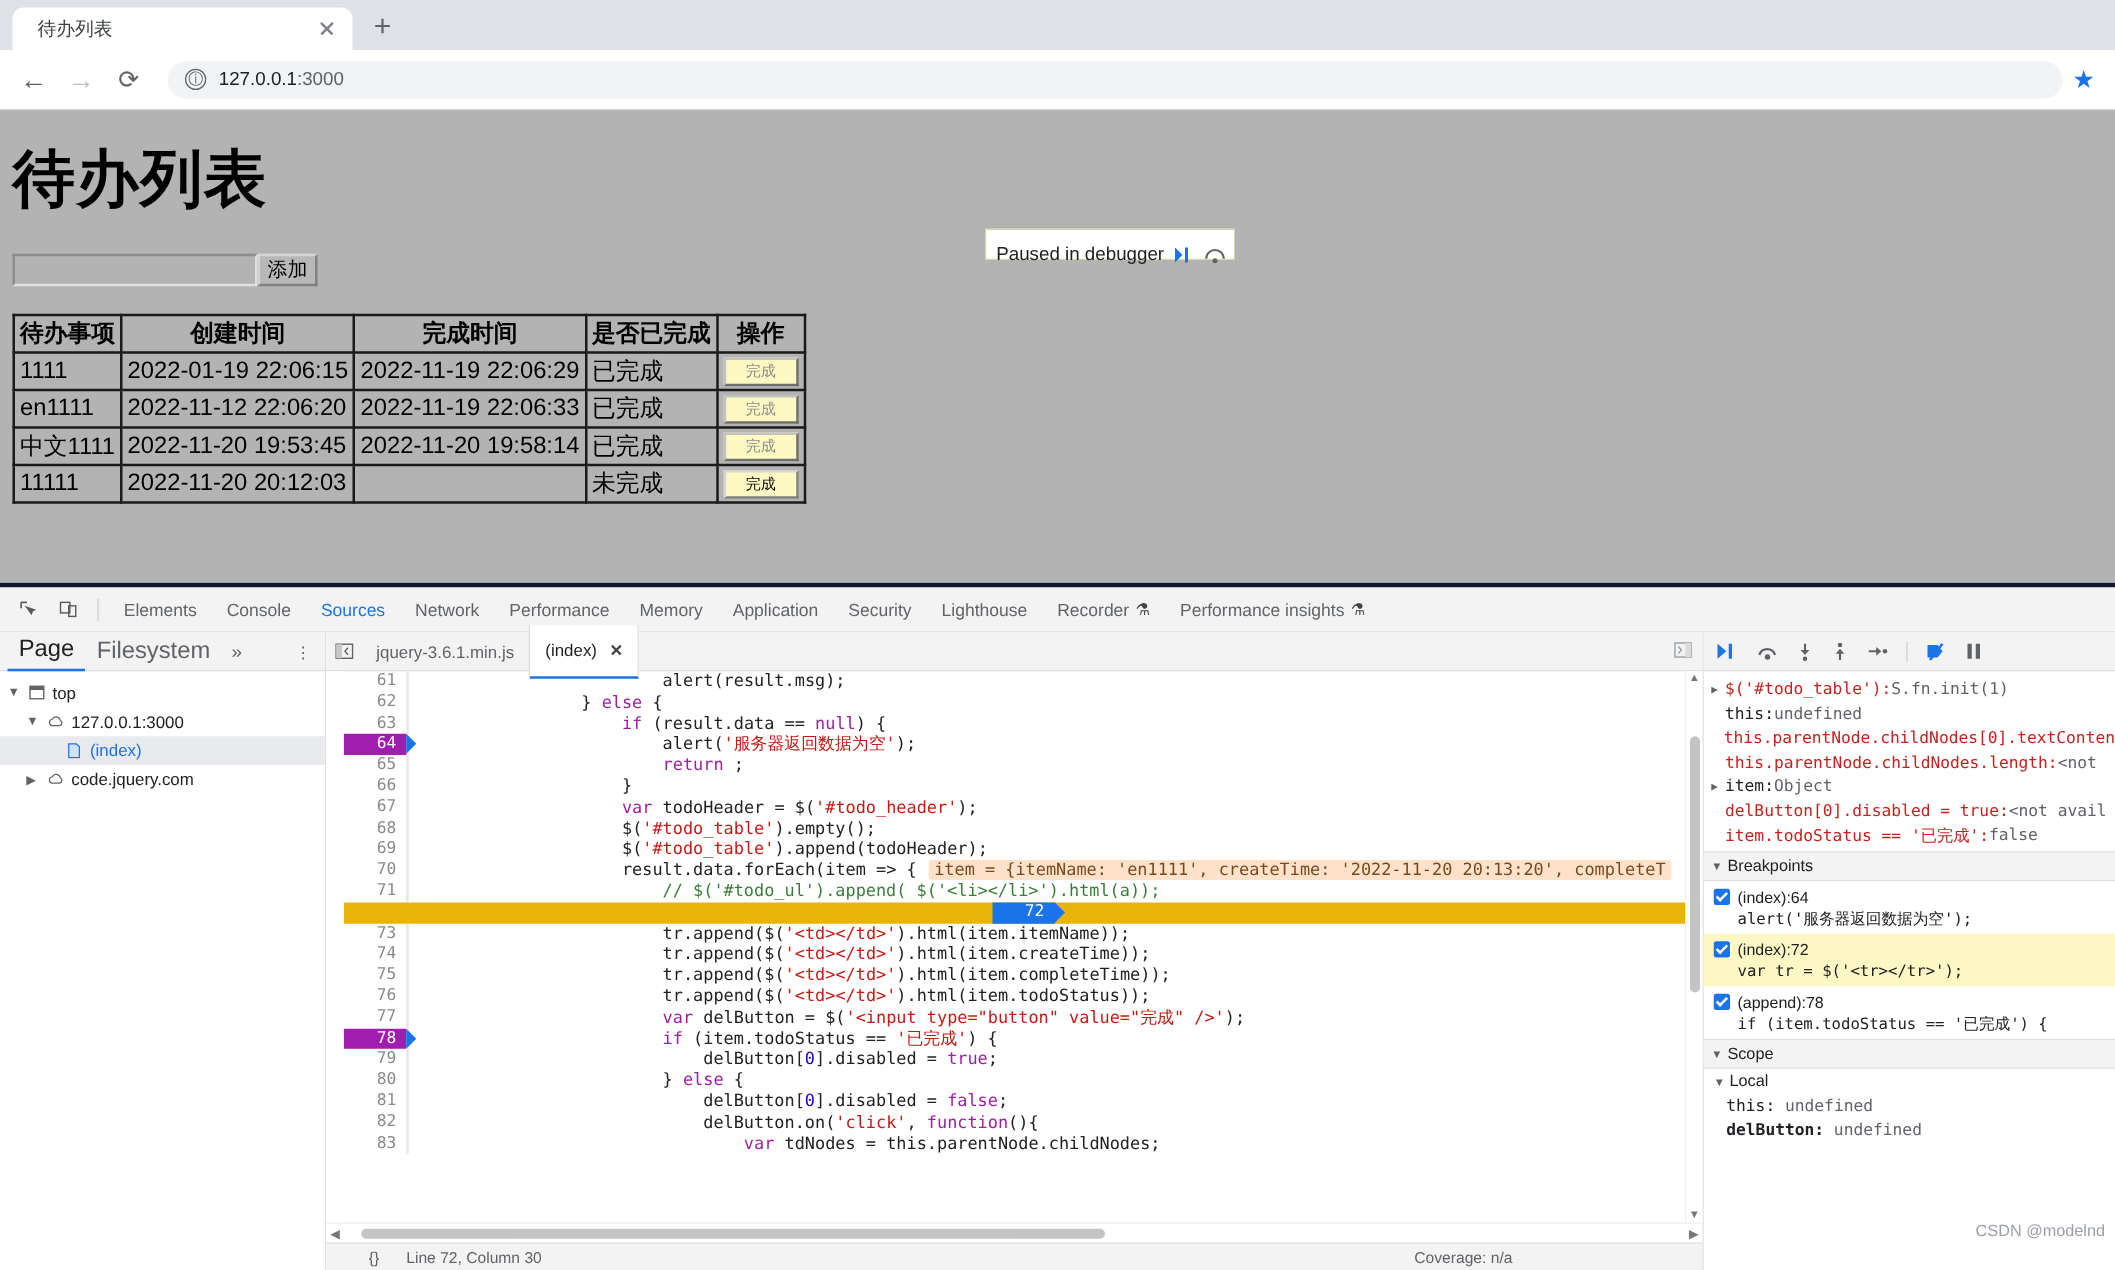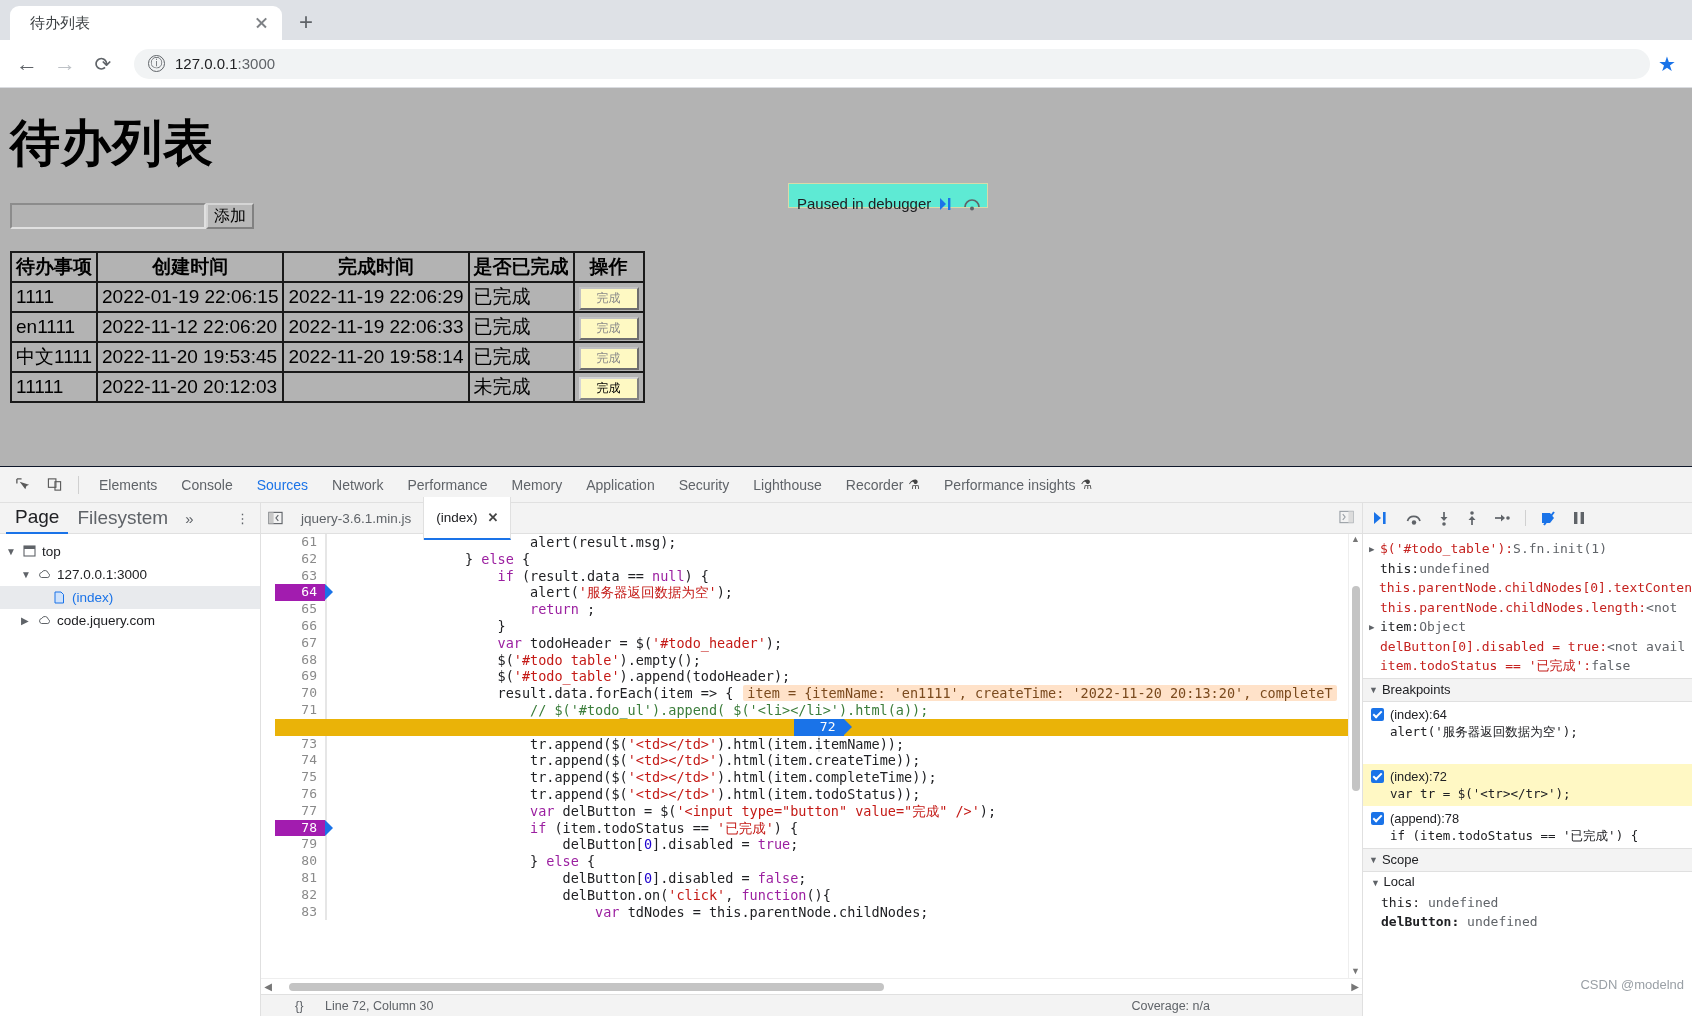--- a/index.html
+++ b/index.html
@@ -133,34 +133,34 @@
     font-size: 12px;
     padding: 1px 16px;
     font-family: "Liberation Sans", sans-serif;
   }
   .op-btn[disabled] { color: #8a8a8a; border-color:#c2c2c2; }
 
   .paused-banner {
     position: absolute;
     left: 788px; top: 95px;
     display: flex; align-items: center;
-    background: #5eead4;
+    background: #ffffff;
     border: 1px solid #d9d9a8;
     height: 25px;
     padding: 16px 6px 0 8px;
     font-size: 15px; color: #202124;
     gap: 8px;
   }
   .paused-banner .pb-btn { display:flex; align-items:center; }
 
   
   .devtools {
     height: 550px;
     background: #ffffff;
-    border-top: 1px solid #0f172a;
+    border-top: 4px solid #0f172a;
     display: flex; flex-direction: column;
     font-size: 13px;
     color: #202124;
   }
   .dt-tabbar {
     height: 36px;
     display: flex; align-items: center;
     border-bottom: 1px solid #e0e0e0;
     background: #f3f3f3;
     padding-left: 6px;
@@ -334,21 +334,21 @@
   .w-val { color:#5f6368; }
 
   .section-head {
     display:flex; align-items:center;
     height: 24px; background:#f3f3f3;
     border-top:1px solid #e0e0e0; border-bottom:1px solid #e0e0e0;
     padding-left: 6px; font-size: 13px; color:#202124; gap:4px;
   }
   .section-head .tri { font-size: 9px; color:#5f6368; }
   .bp-item { display:flex; padding: 4px 6px 4px 8px; gap:6px; }
-  .bp-item.active { background:#fff8c4;margin-top:20px; }
+  .bp-item.active { background:#fff8c4; }
   .bp-check {
     width:13px; height:13px; margin-top:2px; flex:0 0 auto;
     background:#1a73e8; border-radius:2px; position:relative;
   }
   .bp-check:after{
     content:""; position:absolute; left:4px; top:1px;
     width:3px; height:7px; border:solid #fff;
     border-width: 0 2px 2px 0; transform: rotate(45deg);
   }
   .bp-text { font-size:12.8px; line-height:17px; }

